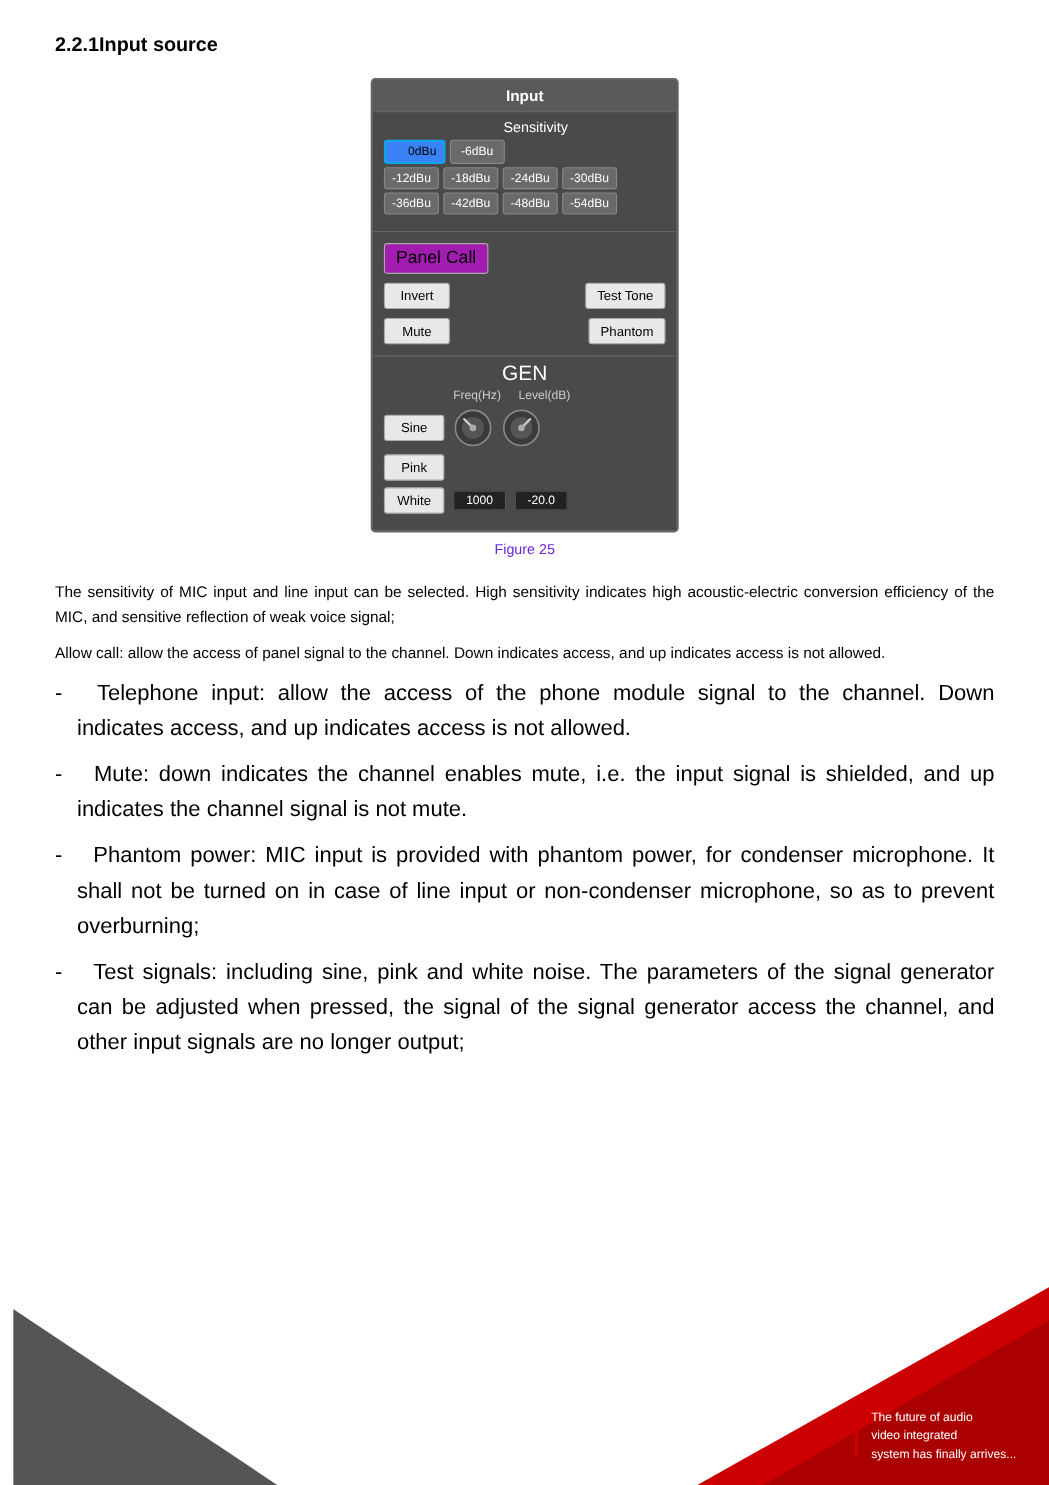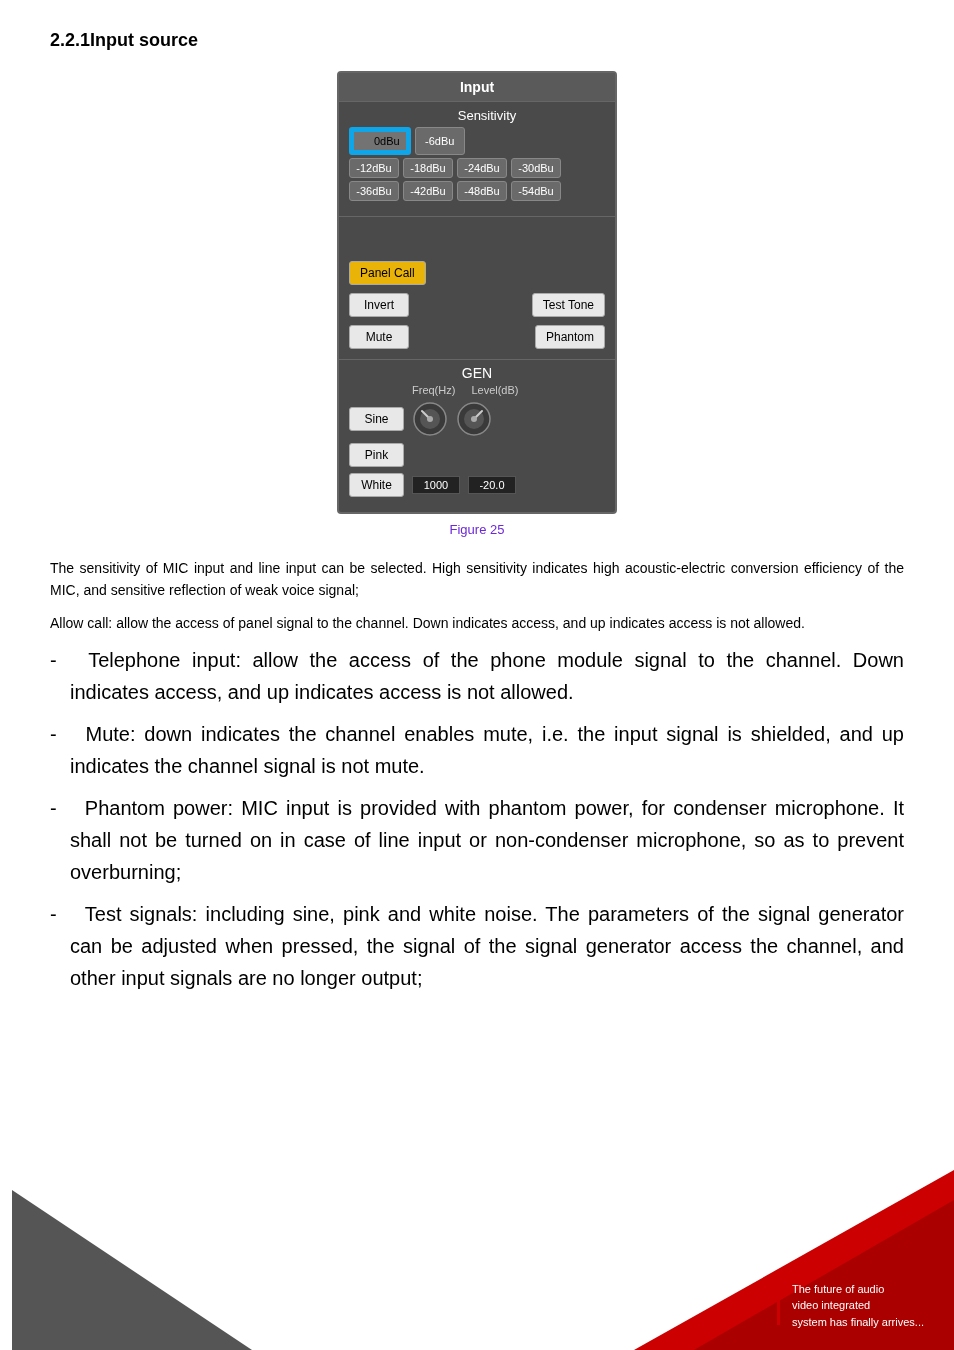--- a/index.html
+++ b/index.html
@@ -75,46 +75,45 @@
       border-radius: 3px;
       color: #fff;
       font-size: 11px;
       padding: 3px 6px;
       cursor: pointer;
       min-width: 50px;
       text-align: center;
     }
 
     .sens-btn.active {
-      background: #737373;
-      color: #000;
-      border: 5px solid #0ea5e9;
+      background: #3b82f6;
+      color: #000;
+      border: 2px solid #0ea5e9;
       padding-left: 20px;
     }
 
     .divider {
       border: none;
       border-top: 1px solid #666;
       margin: 6px 0;
     }
 
     .panel-call-row {
       padding: 4px 10px;
     }
 
     .panel-call-btn {
-      background: #eab308;
+      background: #a21caf;
       border: 1px solid #aaa;
       border-radius: 3px;
       color: #000;
-      font-size: 12px;
+      font-size: 16px;
       padding: 4px 10px;
       cursor: pointer;
       min-width: 70px;
-      margin-top: 34px;
     }
 
     .buttons-row {
       display: flex;
       justify-content: space-between;
       padding: 4px 10px;
       align-items: flex-start;
     }
 
     .action-btn {
@@ -129,21 +128,21 @@
       text-align: center;
     }
 
     .gen-section {
       border-top: 1px solid #666;
       margin-top: 6px;
     }
 
     .gen-title {
       text-align: center;
-      font-size: 14px;
+      font-size: 19px;
       color: #fff;
       padding: 5px 0 3px 0;
     }
 
     .gen-row {
       display: flex;
       align-items: center;
       padding: 3px 10px;
       gap: 8px;
     }

